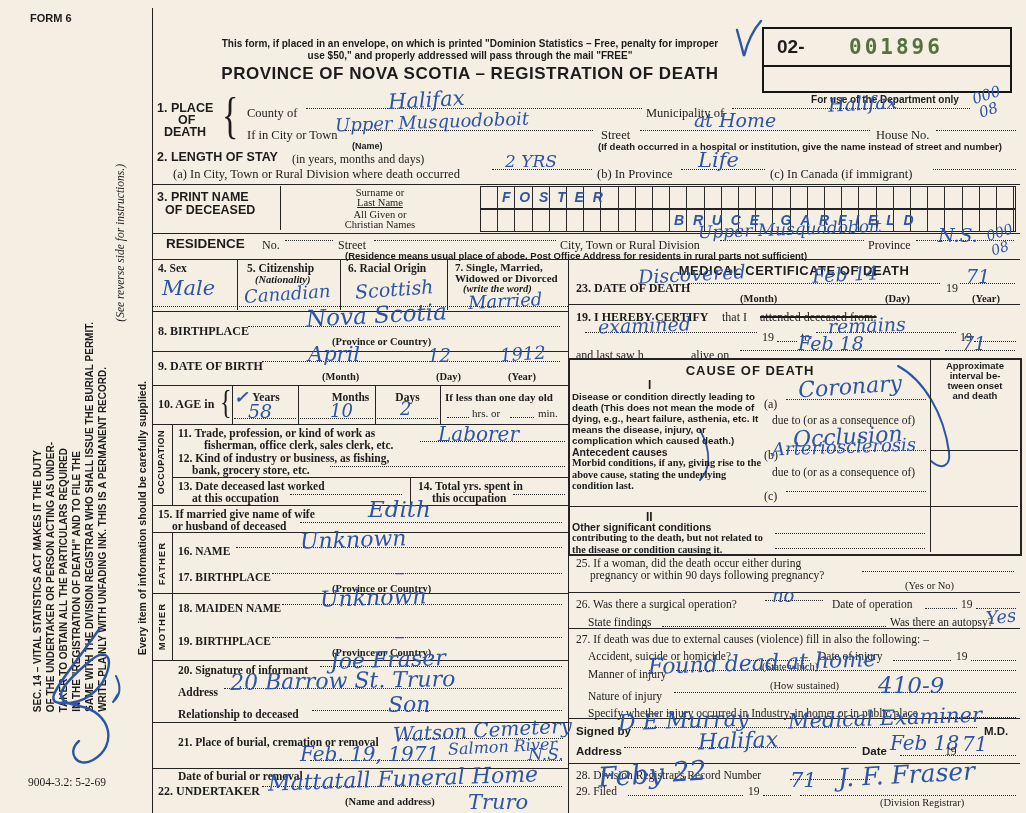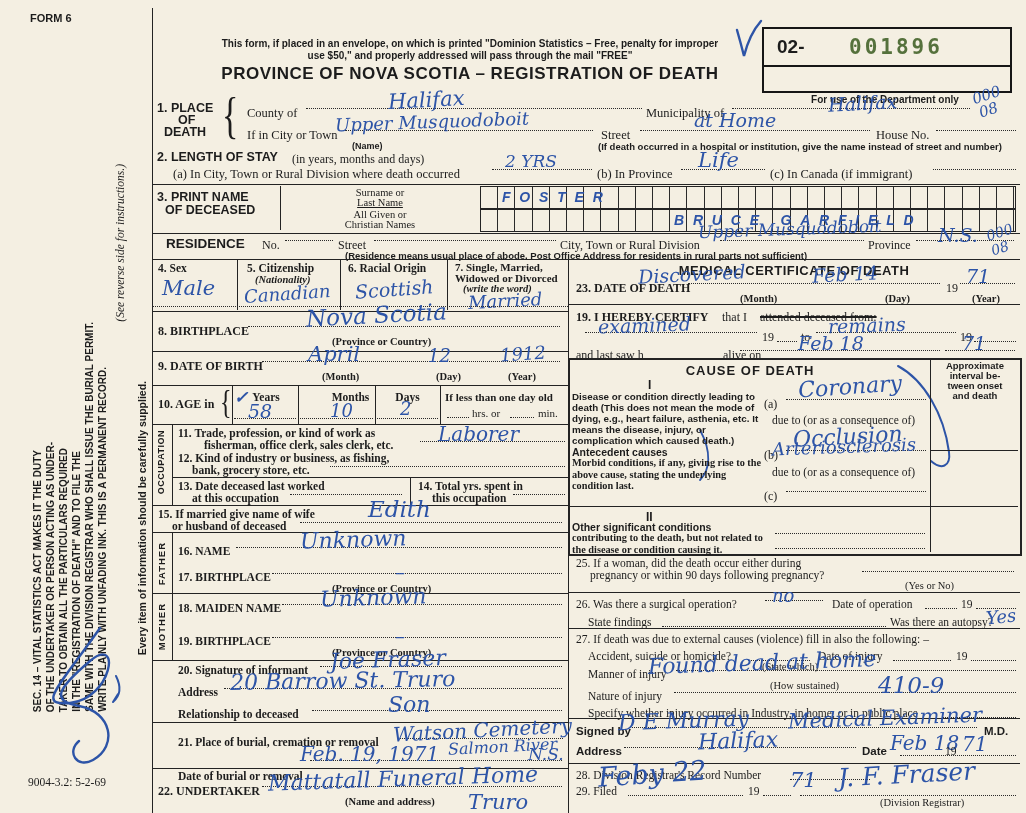--- a/index.html
+++ b/index.html
@@ -288,21 +288,21 @@
   <div class="a hw" style="left:598px;top:314px;font-size:19px;transform:rotate(-2deg);">examined</div>
   <div class="a" style="left:762px;top:330px;font-size:12px;">19</div>
   <div class="a dot2" style="left:777px;top:341px;width:20px;"></div>
   <div class="a" style="left:801px;top:330px;font-size:12px;">to</div>
   <div class="a dots" style="left:816px;top:319px;width:140px;"></div>
   <div class="a hw" style="left:828px;top:314px;font-size:19px;transform:rotate(-2deg);">remains</div>
   <div class="a" style="left:960px;top:330px;font-size:12px;">19</div>
   <div class="a dot2" style="left:974px;top:341px;width:42px;"></div>
   <div class="a" style="left:576px;top:348px;font-size:12px;">and last saw h</div>
   <div class="a dot2" style="left:656px;top:358px;width:30px;"></div>
-  <div class="a" style="left:691px;top:348px;font-size:12px;margin-left:32px;">alive on</div>
+  <div class="a" style="left:691px;top:348px;font-size:12px;">alive on</div>
   <div class="a dots" style="left:740px;top:337px;width:200px;"></div>
   <div class="a hw" style="left:798px;top:332px;font-size:19px;">Feb 18</div>
   <div class="a dots" style="left:945px;top:337px;width:70px;"></div>
   <div class="a hw" style="left:962px;top:332px;font-size:19px;">71</div>
 
   <div class="a" style="left:568px;top:358px;width:450px;height:194px;border:2px solid #232323;"></div>
   <div class="a vr" style="left:930px;top:358px;height:194px;"></div>
   <div class="a sb ctr" style="left:580px;top:363px;width:340px;font-size:13px;letter-spacing:1px;">CAUSE OF DEATH</div>
   <div class="a sb ctr" style="left:932px;top:360px;width:86px;font-size:9.5px;">Approximate</div>
   <div class="a sb ctr" style="left:932px;top:370px;width:86px;font-size:9.5px;">interval be-</div>

